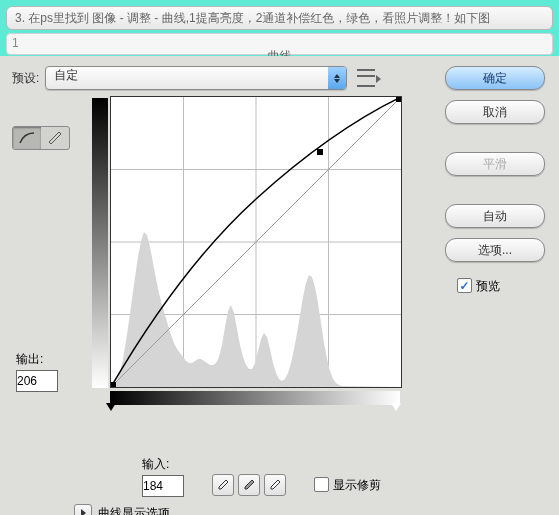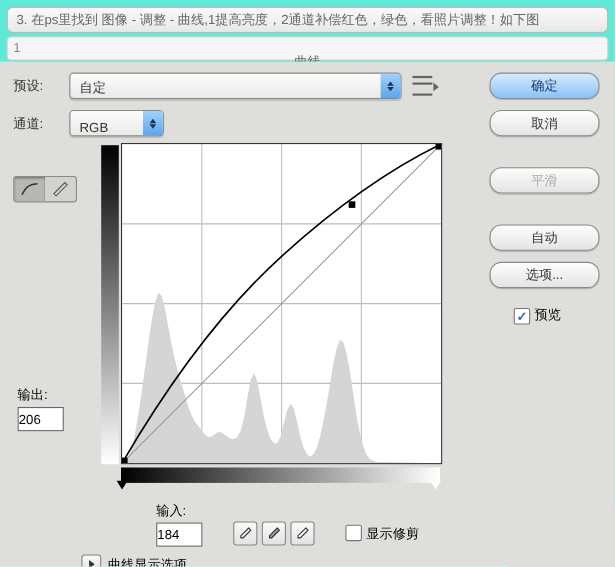--- a/index.html
+++ b/index.html
@@ -3,22 +3,22 @@
 <meta charset="utf-8">
 <style>
 html,body{margin:0;padding:0;font-family:"Microsoft YaHei",Arial,sans-serif;font-size:12px;background:#fff}
 .page{width:559px;height:515px;position:relative;background:#5eead4}
 .instruction-bar{position:absolute;top:6px;left:6px;right:6px;height:22px;border:1px solid #b8b8b8;border-radius:6px;background:linear-gradient(#fafafa,#e8e8e8);line-height:22px;padding:0 8px;color:#666;font-size:12px;overflow:hidden;white-space:nowrap}
 .tab-row{position:absolute;top:33px;left:6px;right:6px;height:20px;background:#f6f6f6;border:1px solid #d0d0d0;border-radius:4px}
 .tab-num{position:absolute;left:5px;top:2px;color:#888}
 .tab-title{position:absolute;left:50%;top:14px;transform:translateX(-50%);color:#666}
 .panel{position:absolute;top:56px;left:0;right:0;bottom:0;background:#dededb;padding:10px 12px;box-sizing:border-box}
 .row{display:flex;align-items:center;margin-bottom:6px}
-.label{color:#333;margin-right:24px}
-.aqua-select{flex:0 0 auto;height:22px;background:linear-gradient(#fdfdfd,#e9e9e9);border:1px solid #8a8a8a;border-radius:4px;display:flex;align-items:flex-end;position:relative;box-shadow:0 1px 1px rgba(0,0,0,.15)}
+.label{color:#333;margin-right:6px}
+.aqua-select{flex:0 0 auto;height:22px;background:linear-gradient(#fdfdfd,#e9e9e9);border:1px solid #8a8a8a;border-radius:4px;display:flex;align-items:flex-start;position:relative;box-shadow:0 1px 1px rgba(0,0,0,.15)}
 .aqua-select .text{padding:0 8px;color:#333}
 .aqua-select .arrows{width:18px;height:100%;border-left:0;display:flex;flex-direction:column;align-items:center;justify-content:center;background:linear-gradient(#9fd1ff,#5aa7ee);border-radius:0 3px 3px 0}
 .aqua-select .arrows div{width:0;height:0;border-left:3px solid transparent;border-right:3px solid transparent}
 .aqua-select .arrows .up{border-bottom:4px solid #234;margin-bottom:1px}
 .aqua-select .arrows .dn{border-top:4px solid #234}
 .menu-icon{margin-left:10px;width:18px;height:14px;border-top:2px solid #666;border-bottom:2px solid #666;position:relative}
 .menu-icon:before{content:"";position:absolute;top:4px;left:0;right:0;height:2px;background:#666}
 .menu-icon:after{content:"";position:absolute;right:-6px;top:4px;border-left:5px solid #666;border-top:4px solid transparent;border-bottom:4px solid transparent}
 .tool-col{display:flex;flex-direction:column;width:58px;margin-top:30px}
 .tool-row{display:flex;background:#d2d2cf;border:1px solid #8a8a8a;border-radius:3px;overflow:hidden;margin-bottom:8px}
@@ -41,21 +41,21 @@
 .chk{display:flex;margin-left:20px}
 .chk-box{width:13px;height:13px;border:1px solid #777;border-radius:2px;background:#fff;margin-right:4px;display:flex;align-items:center;justify-content:center}
 .chk-box.checked:after{content:"✓";color:#2a6fcf;font-size:12px;font-weight:bold}
 .disclosure{position:absolute;left:74px;top:448px;display:flex;align-items:center;gap:6px}
 .disc-btn{width:16px;height:16px;border:1px solid #888;border-radius:3px;background:linear-gradient(#fafafa,#e2e2e2);display:flex;align-items:center;justify-content:center}
 .disc-btn:after{content:"";border-left:5px solid #333;border-top:4px solid transparent;border-bottom:4px solid transparent}
 .btn-col{position:absolute;right:14px;top:66px;width:100px;display:flex;flex-direction:column;gap:10px}
 .aqua-btn{height:22px;border:1px solid #8a8a8a;border-radius:11px;background:linear-gradient(#fdfdfd,#e4e4e4);display:flex;align-items:center;justify-content:center;color:#333;box-shadow:0 1px 1px rgba(0,0,0,.2)}
 .aqua-btn.primary{background:linear-gradient(#d4ecff,#8ac3f7);color:#1a3a6e;font-weight:500}
 .aqua-btn.disabled{color:#aaa}
-.preview-row{display:flex;align-items:flex-end;margin-top:6px;margin-left:22px}
+.preview-row{display:flex;align-items:flex-start;margin-top:6px;margin-left:12px}
 svg{display:block}
 </style>
 </head>
 <body>
 
 <div class="page">
   <div class="instruction-bar">3. 在ps里找到 图像 - 调整 - 曲线,1提高亮度，2通道补偿红色，绿色，看照片调整！如下图</div>
 
   <div class="tab-row">
     <span class="tab-num">1</span>
@@ -70,31 +70,20 @@
         <span class="text">自定</span>
         <div style="flex:1"></div>
         <div class="arrows">
             <div class="up"></div>
             <div class="dn"></div>
           </div>
       </div>
       <div class="menu-icon"></div>
     </div>
 
-    <div class="row" style="margin-left:0;margin-top:10px">
-      <span class="label">通道:</span>
-      <div class="aqua-select" style="width:84px">
-        <span class="text">RGB</span>
-        <div style="flex:1"></div>
-        <div class="arrows">
-            <div class="up"></div>
-            <div class="dn"></div>
-          </div>
-      </div>
-    </div>
 
     <div class="main-area" style="margin-top:6px">
       <div class="tool-col">
         <div class="tool-row">
           <div class="tool-btn active">
             <svg width="18" height="14">
                 <path d="M2 12 Q6 2 16 2" stroke="#333" stroke-width="1.5" fill="none"></path>
               </svg>
           </div>
           <div class="tool-btn">

